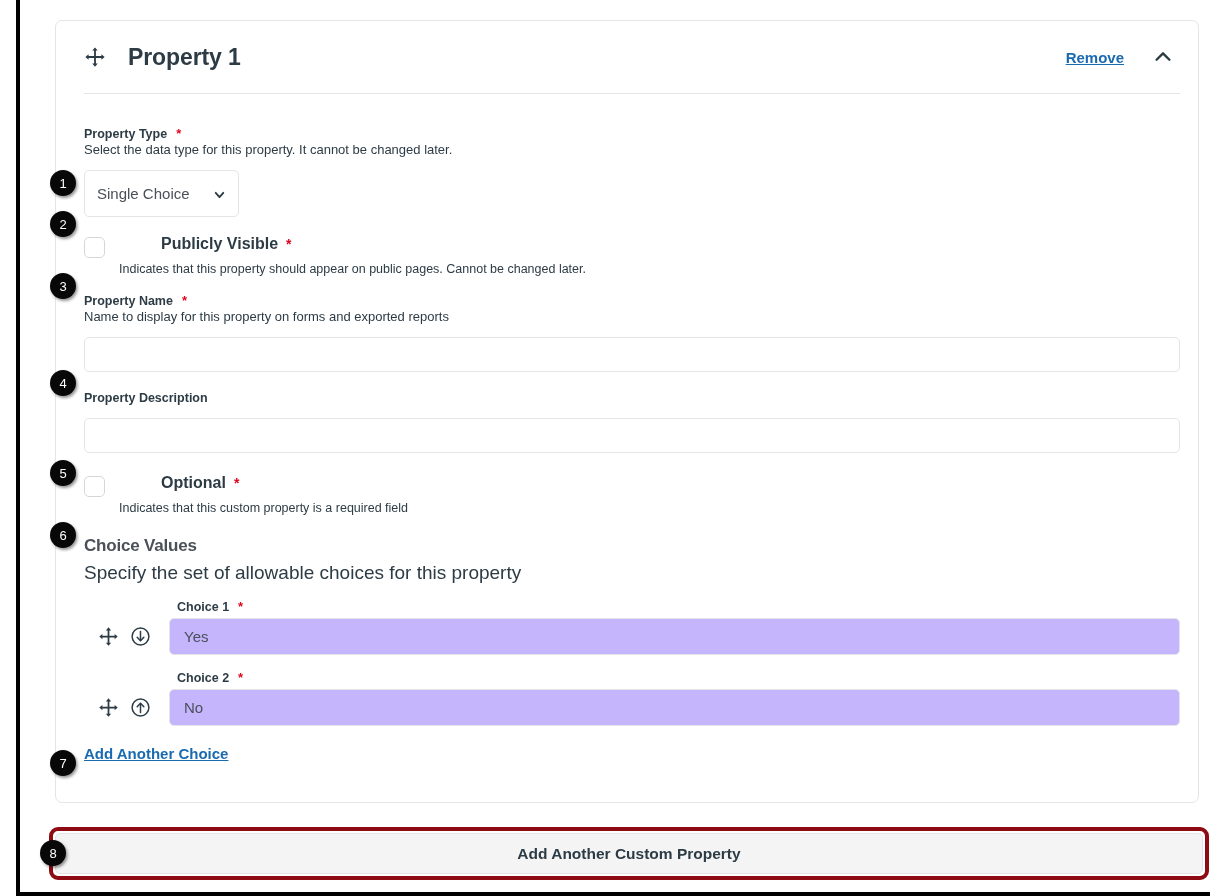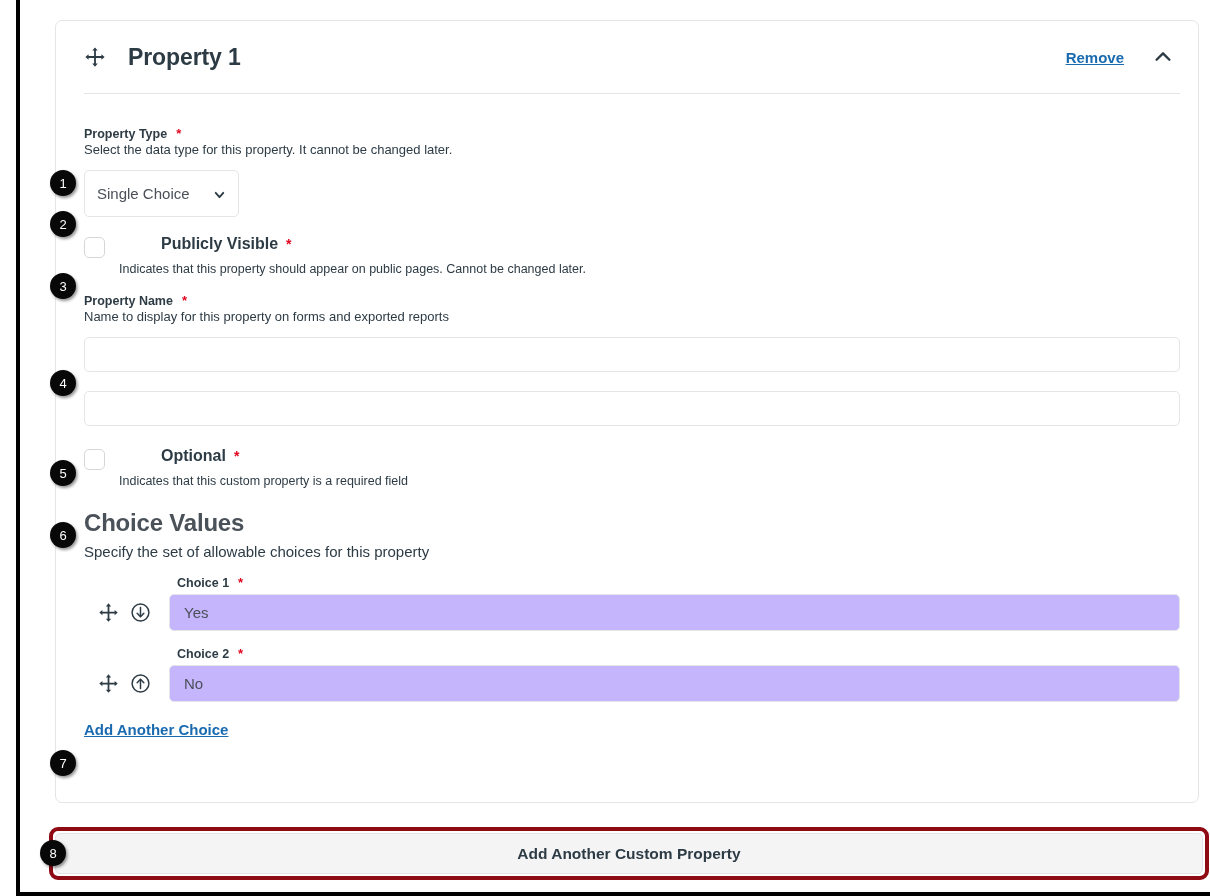--- a/index.html
+++ b/index.html
@@ -162,28 +162,28 @@
   }
   .checkbox-label .req-star { font-size: 14px; margin-left: 8px; }
   .checkbox-hint {
     font-size: 12.5px;
     color: #2d3b45;
     margin-top: 4px;
     margin-left: 21px;
   }
 
   .section-title {
-    font-size: 24px;
+    font-size: 17px;
     font-weight: bold;
     color: #4a5159;
     letter-spacing: -0.2px;
     margin-top: 19px;
   }
   .section-hint {
-    font-size: 15px;
+    font-size: 19px;
     color: #2d3b45;
     margin-top: 6px;
   }
 
   .choice-block { margin-top: 16px; }
   .choice-label {
     font-size: 12.5px;
     font-weight: bold;
     color: #2d3b45;
     display: flex;
@@ -328,20 +328,23 @@
           <span>Property Name</span>
           <span class="req-star">*</span>
         </div>
         <div class="field-hint">Name to display for this property on forms and exported reports</div>
         <div style="margin-top:13px;">
           <input class="text-input" type="text" value="" style="">
         </div>
       </div>
 
       <div style="margin-top:19px;">
+        <div class="field-label">
+          <span>Property Description</span>
+        </div>
         <div style="margin-top:13px;">
           <input class="text-input" type="text" value="" style="">
         </div>
       </div>
 
       <div style="margin-top:21px;">
         <div class="checkbox-row">
           <span class="checkbox"></span>
           <div class="checkbox-texts">
             <div class="checkbox-label">

